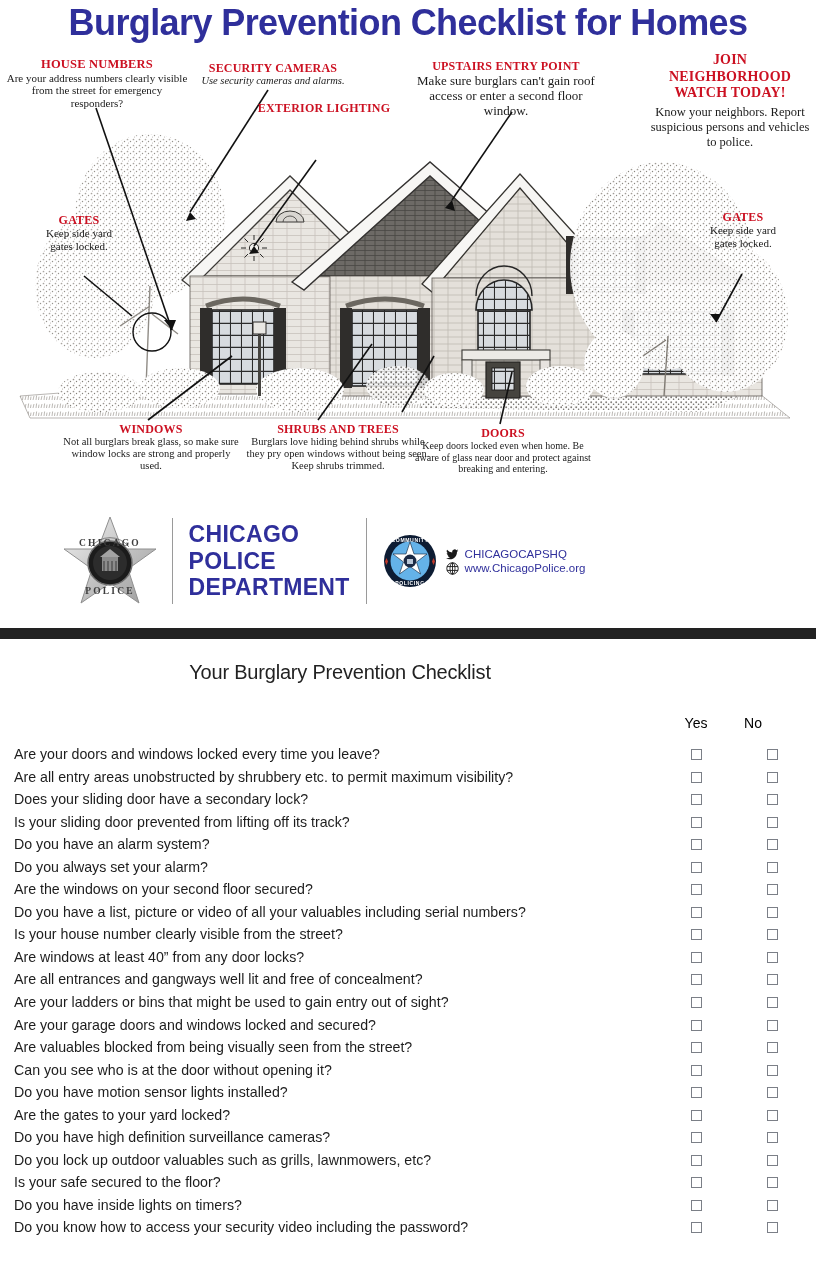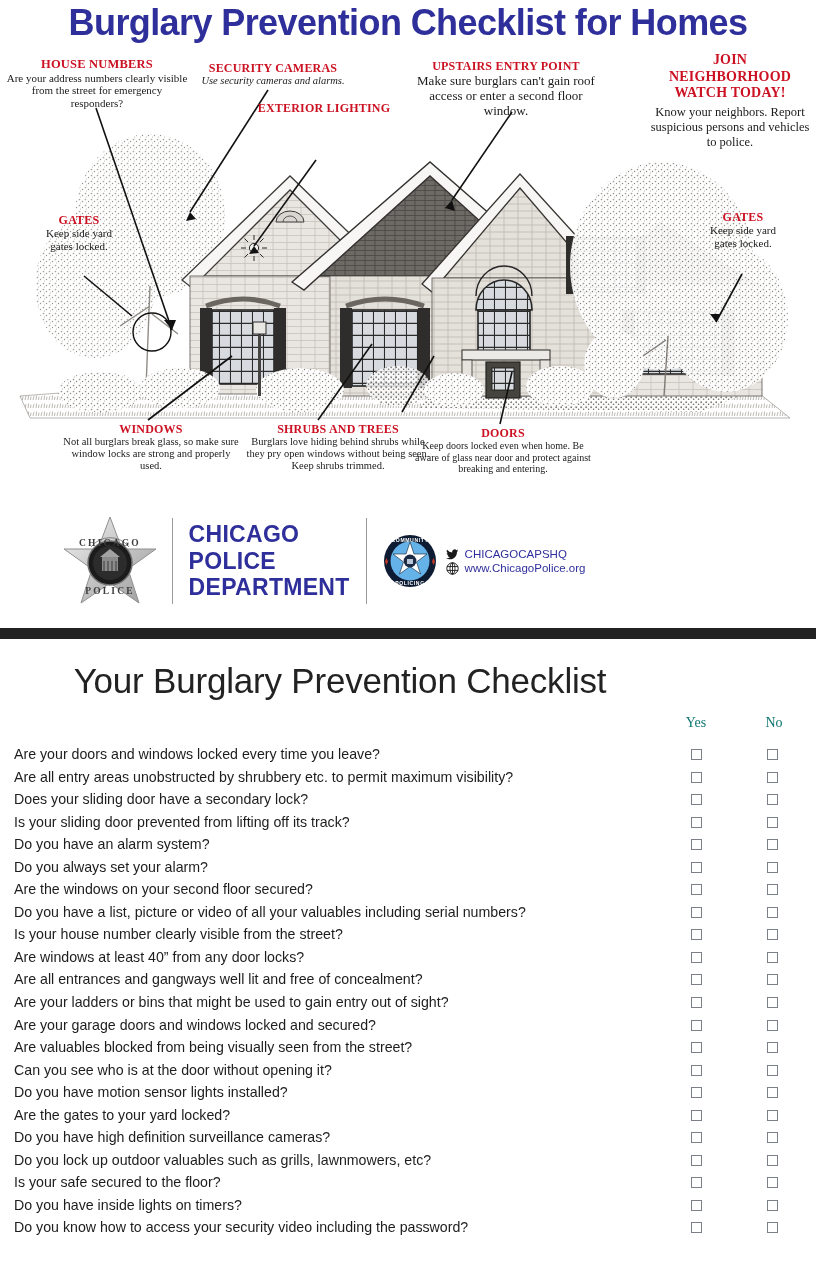--- a/index.html
+++ b/index.html
@@ -112,31 +112,31 @@
   .sico { width: 13px; height: 13px; display: block; }
 
   
   .divider { position: absolute; left: 0; top: 628px; width: 816px; height: 11px; background: #222222; }
 
   
   .checklist { position: absolute; left: 0; top: 639px; width: 816px; height: 641px; background: #fff; }
   .cl-title {
     position: absolute; top: 22px; left: 0; width: 680px; text-align: center;
     font-family: "Liberation Sans", sans-serif;
-    font-size: 35px; color: #222; letter-spacing: -0.2px;
+    font-size: 20px; color: #222; letter-spacing: -0.2px;
   }
   .cl-headrow {
     position: absolute; top: 76px; left: 0; width: 816px; height: 18px;
   }
   .cl-head-yes, .cl-head-no {
     position: absolute; top: 0; width: 46px; text-align: center;
-    font-family: Liberation Serif, serif; font-size: 14px; color: #0f766e;
+    font-family: Liberation Sans, sans-serif; font-size: 14px; color: #000000;
   }
   .cl-head-yes { left: 673px; }
-  .cl-head-no  { left: 751px; }
+  .cl-head-no  { left: 730px; }
 
   .cl-rows { position: absolute; top: 106px; left: 0; width: 816px; }
   .cl-row {
     position: relative; height: 22.55px; width: 816px;
   }
   .cl-q {
     position: absolute; left: 14px; top: 1px;
     font-family: "Liberation Sans", sans-serif;
     font-size: 14.2px; color: #1d1d1d; white-space: nowrap;
   }

